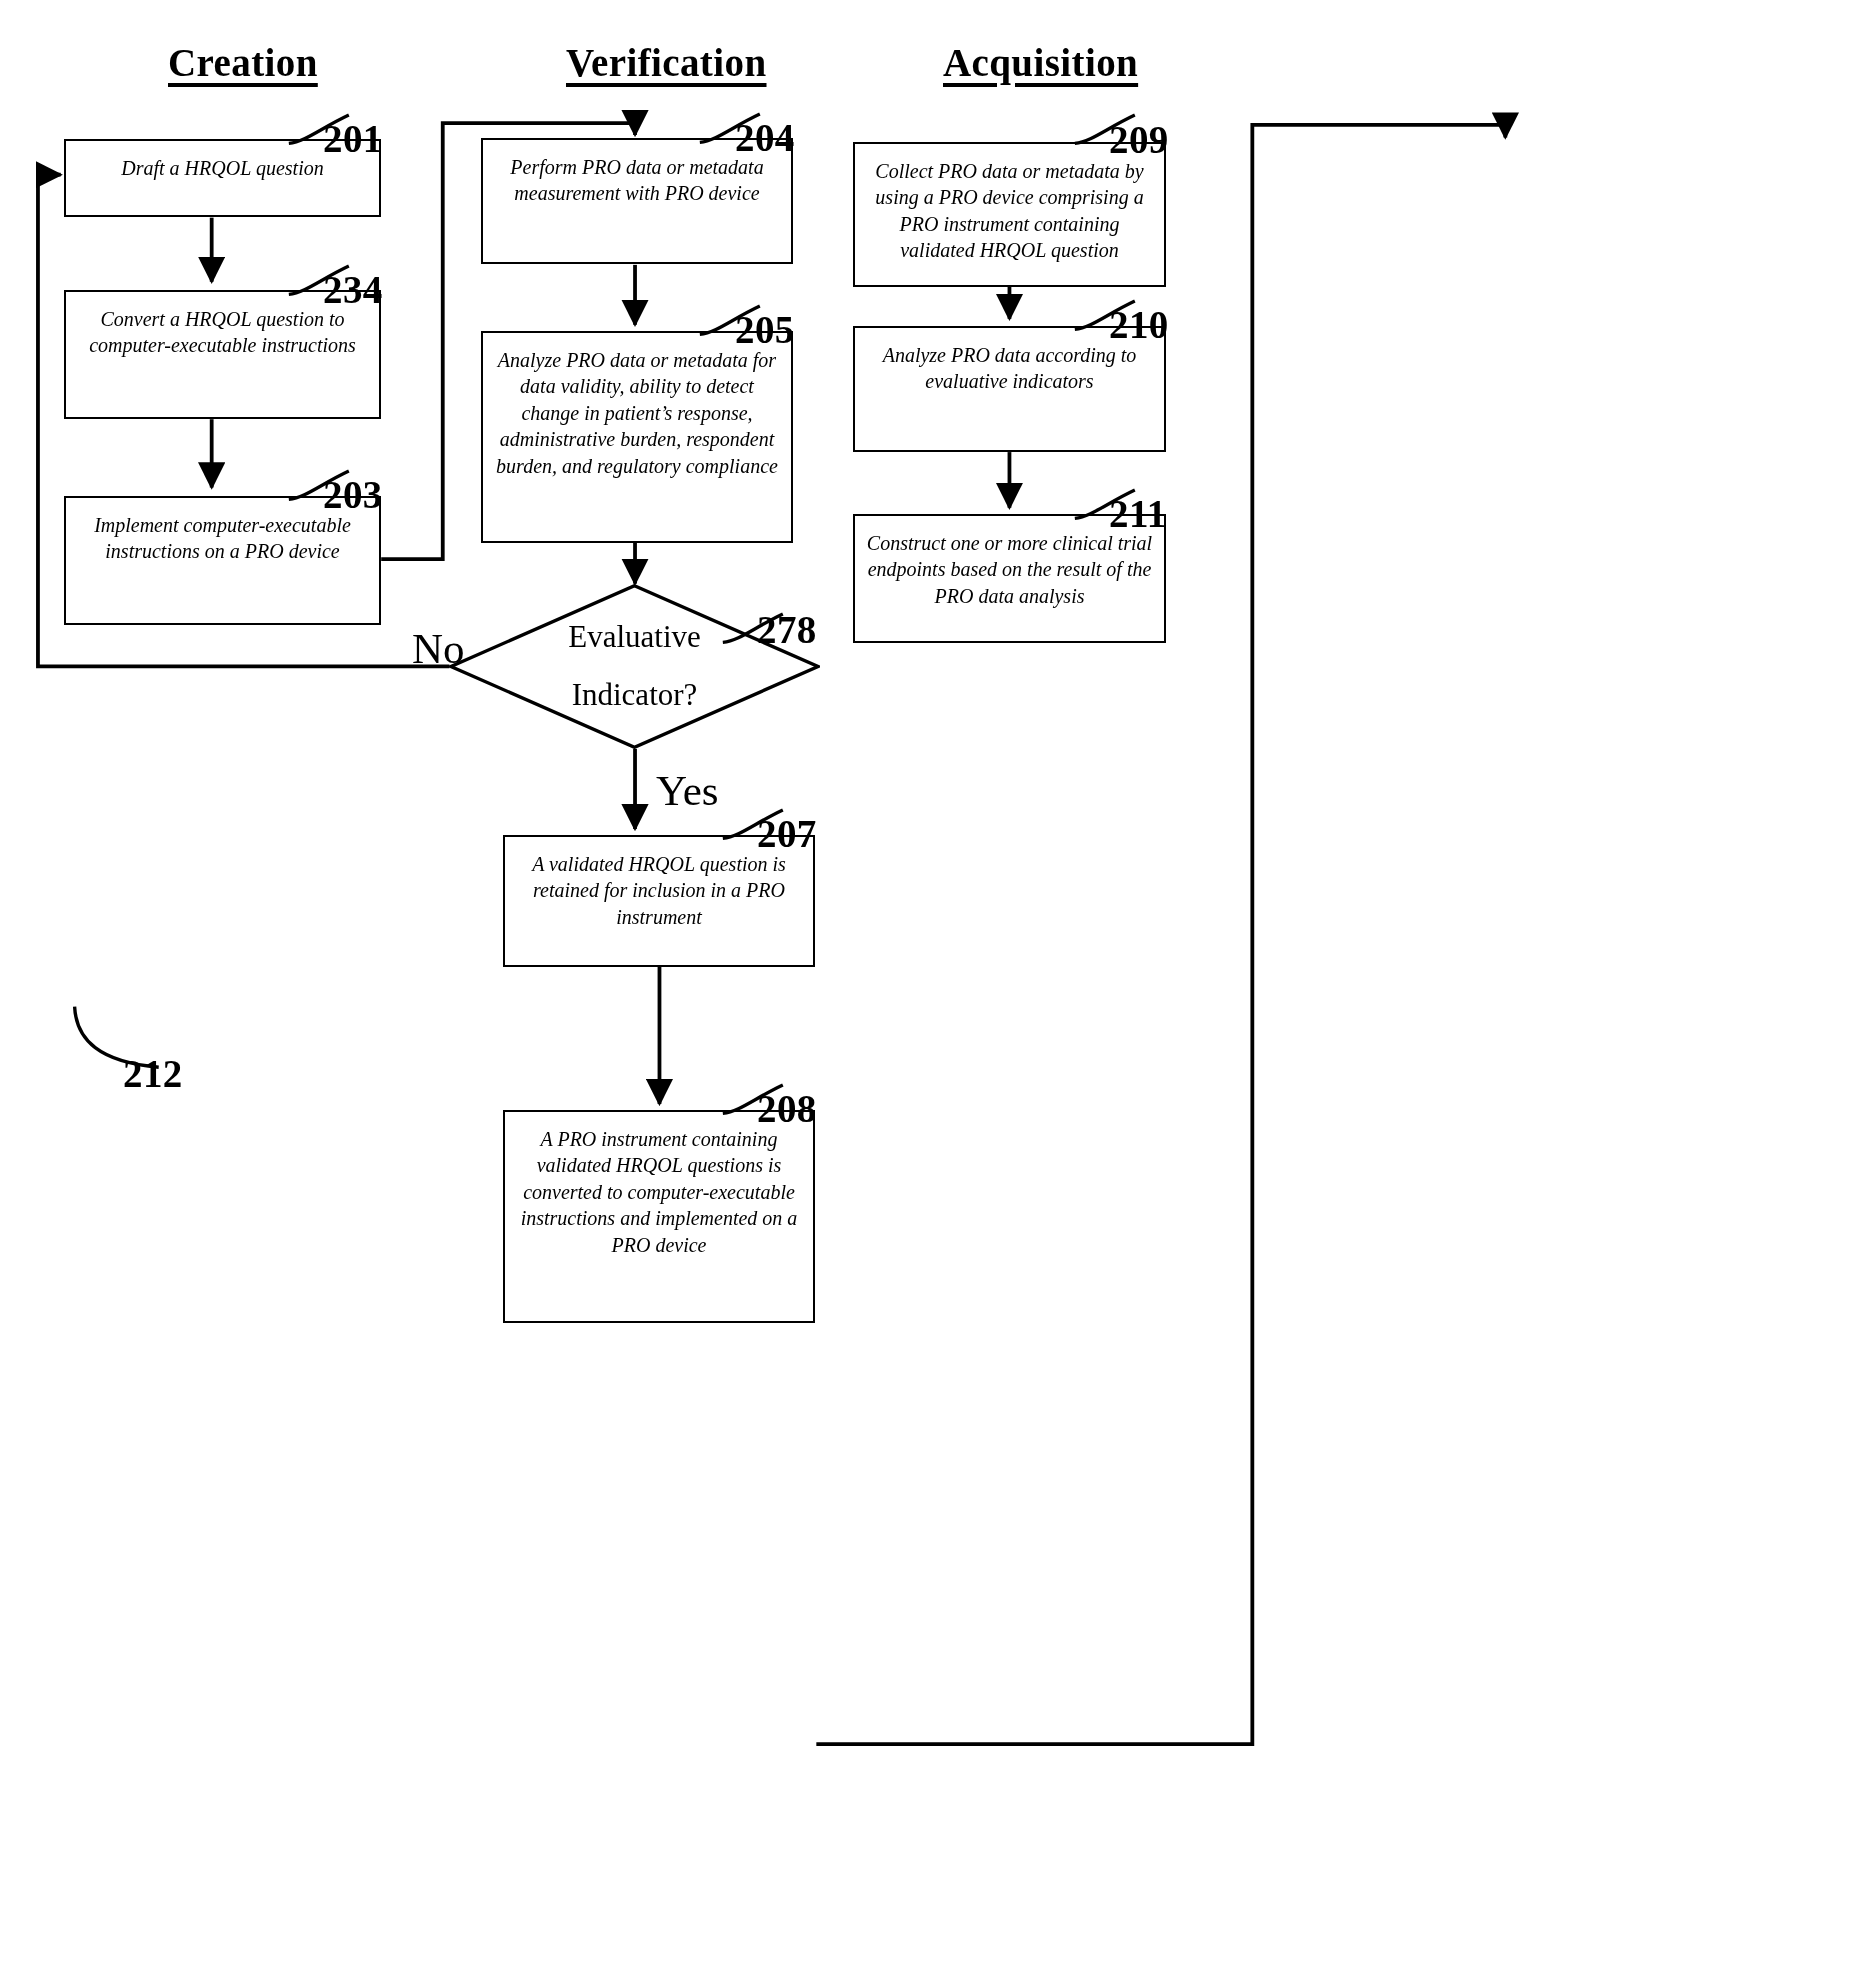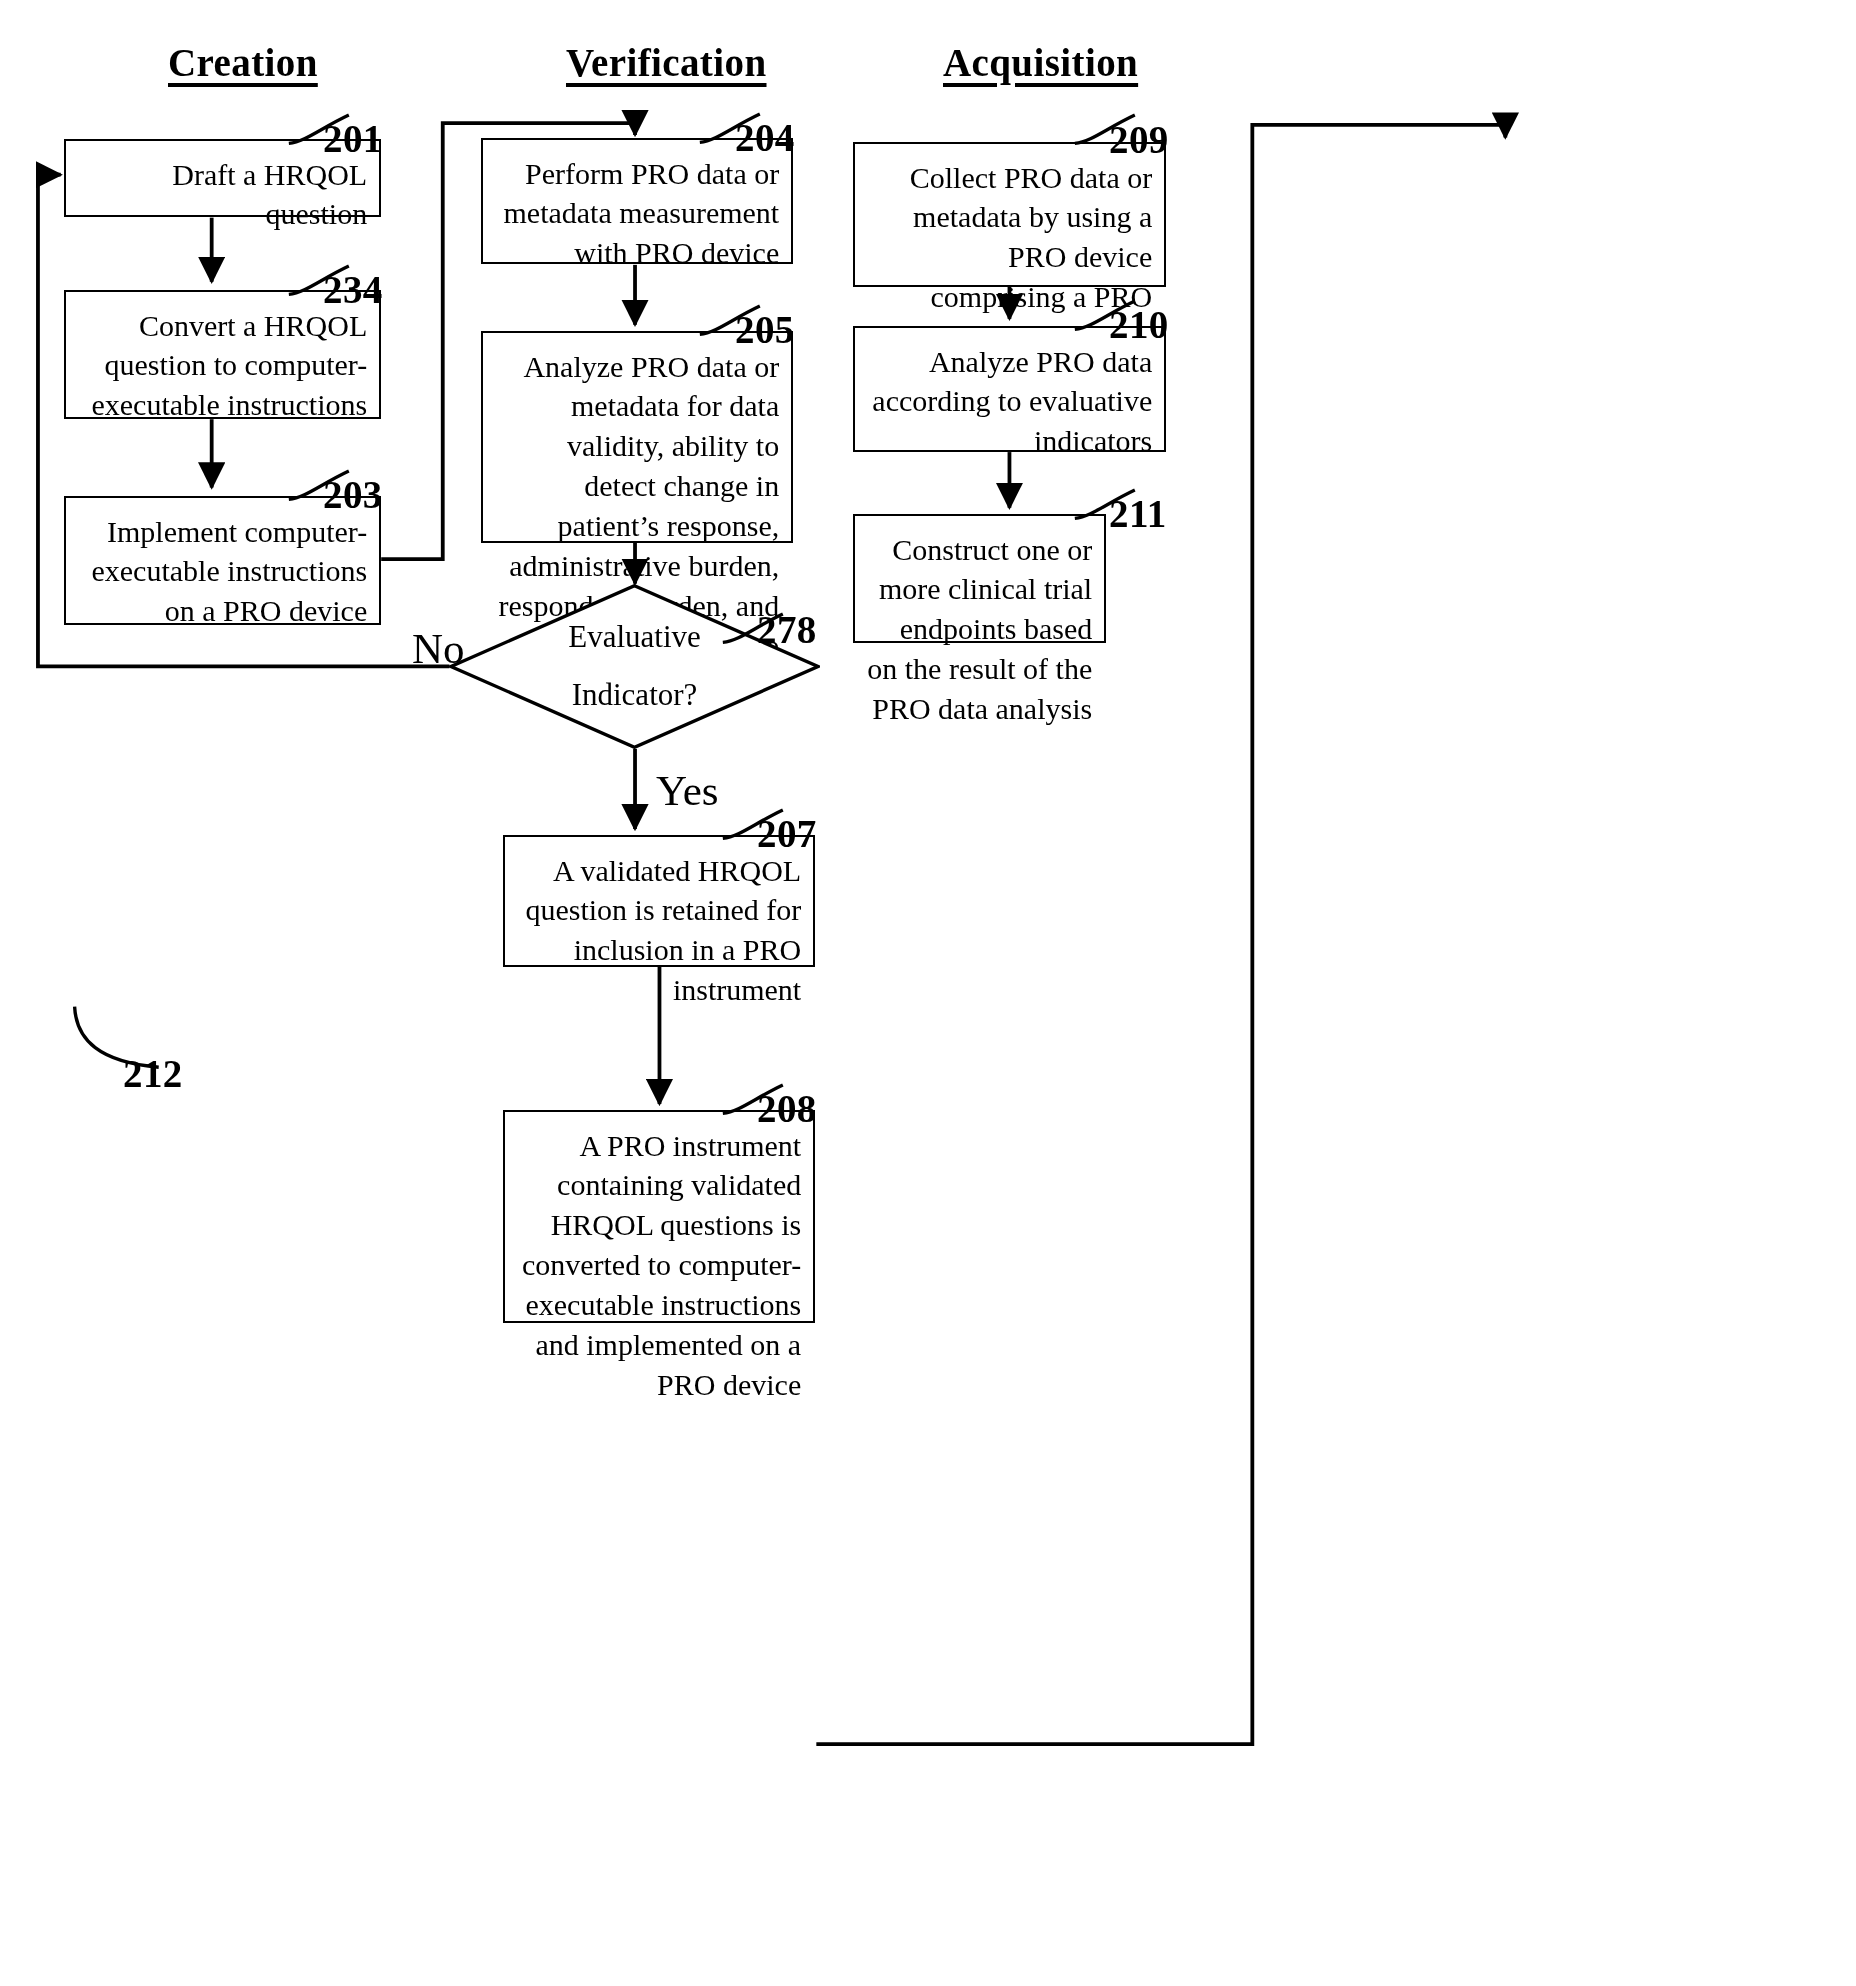--- a/index.html
+++ b/index.html
@@ -30,24 +30,25 @@
   }
   
   .node {
     position: absolute;
     box-sizing: border-box;
     border: 2.5px solid #000;
     background: #ffffff;
     display: flex;
     align-items: flex-start;
     justify-content: center;
-    text-align: right;
-    font-size: 30px;
+    text-align: center;
+    font-size: 20px;
     line-height: 1.33;
     padding: 13.5px 11.8px 6.7px 11.8px;
+    font-style: italic;
   }
   .node > span { display: block; width: 100%; }
 
   
   .diamond-wrap {
     position: absolute;
   }
   .diamond-wrap svg { display: block; }
   .diamond-label {
     position: absolute;
@@ -237,21 +238,21 @@
   <div class="node" style="left:853px; top:326px; width:313px; height:126px;">
     <span>Analyze PRO data according to evaluative indicators</span>
   </div>
   <div class="leader" style="left:1073px; top:296px;">
     <svg width="67" height="35" viewBox="0 0 80 42">
       <path d="M 2 40 C 22 38 40 22 74 6" fill="none" stroke="#000" stroke-width="4"></path>
     </svg>
   </div>
   <div class="ref" style="left:1109px; top:290px;">210</div>
 
-  <div class="node" style="left:853px; top:514px; width:253px; height:129px;">
+  <div class="node" style="left:853px; top:514px; width:313px; height:129px;">
     <span>Construct one or more clinical trial endpoints based on the result of the PRO data analysis</span>
   </div>
   <div class="leader" style="left:1073px; top:485px;">
     <svg width="67" height="35" viewBox="0 0 80 42">
       <path d="M 2 40 C 22 38 40 22 74 6" fill="none" stroke="#000" stroke-width="4"></path>
     </svg>
   </div>
   <div class="ref" style="left:1109px; top:479px;">211</div>
 
 </div>

